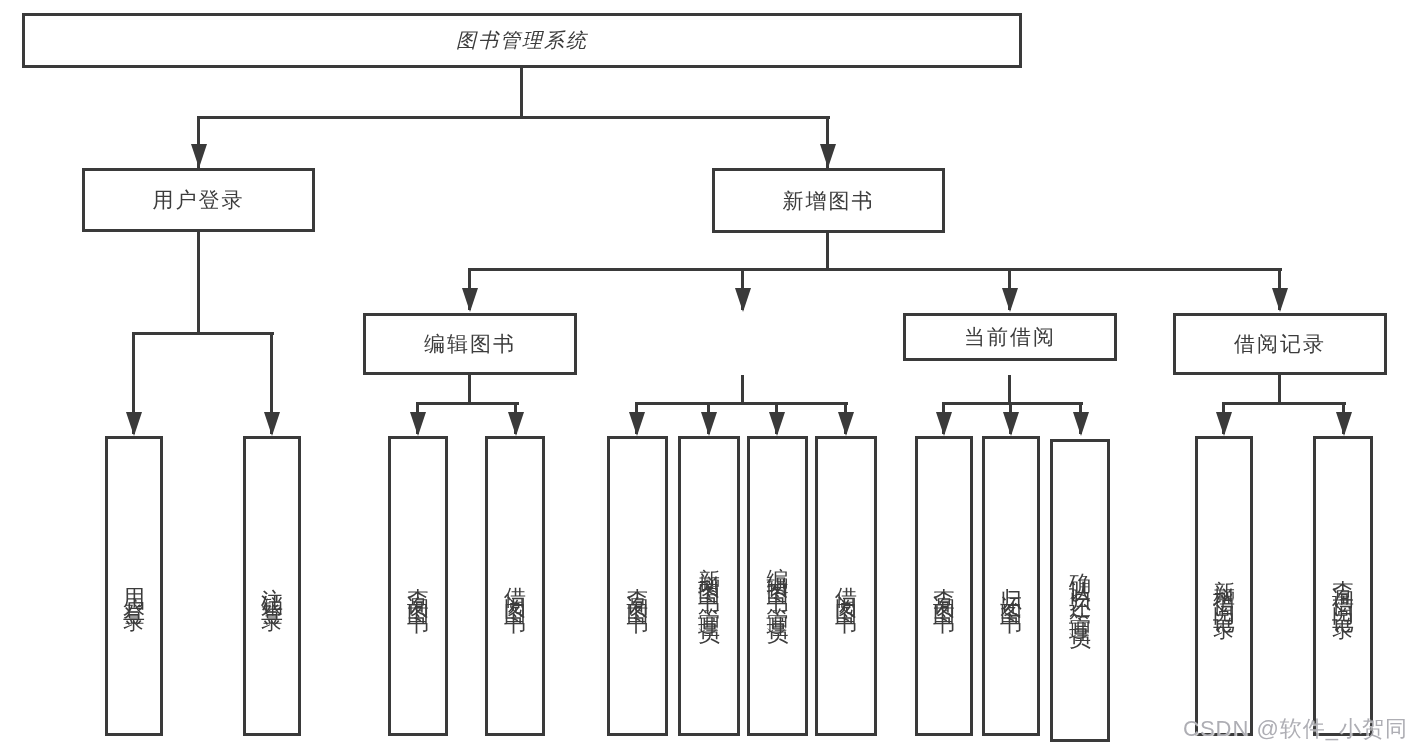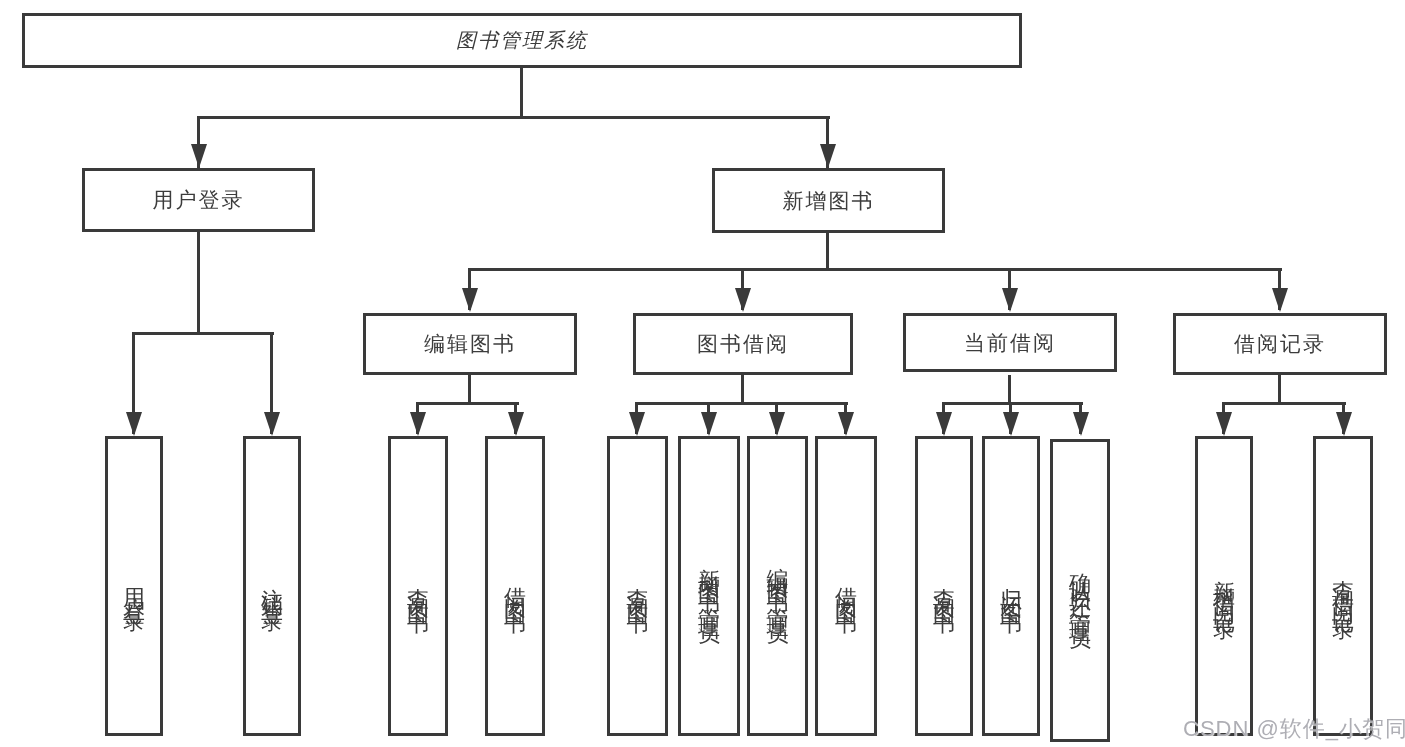--- a/index.html
+++ b/index.html
@@ -77,24 +77,21 @@
   <div class="v" style="left:741px;top:268px;height:42px;"></div>
   <div class="arrow" style="left:735px;top:288px;"></div>
   <div class="v" style="left:1008px;top:268px;height:42px;"></div>
   <div class="arrow" style="left:1002px;top:288px;"></div>
   <div class="v" style="left:1278px;top:268px;height:42px;"></div>
   <div class="arrow" style="left:1272px;top:288px;"></div>
 
   <div class="node group-node" style="left:363px;top:313px;width:214px;height:62px;">
     <span class="lbl">编辑图书</span>
   </div>
-  <div class="node group-node" style="left:633px;top:313px;width:220px;height:62px;">
-    <span class="lbl">图书借阅</span>
-  </div>
-  <div class="node group-node" style="left:903px;top:313px;width:214px;height:59px;">
+  <div class="node group-node" style="left:903px;top:313px;width:214px;height:48px;">
     <span class="lbl">当前借阅</span>
   </div>
   <div class="node group-node" style="left:1173px;top:313px;width:214px;height:62px;">
     <span class="lbl">借阅记录</span>
   </div>
 
   <div class="v" style="left:468px;top:375px;height:30px;"></div>
   <div class="h" style="left:416px;top:402px;width:103px;"></div>
   <div class="v" style="left:416px;top:402px;height:32px;"></div>
   <div class="arrow" style="left:410px;top:412px;"></div>

